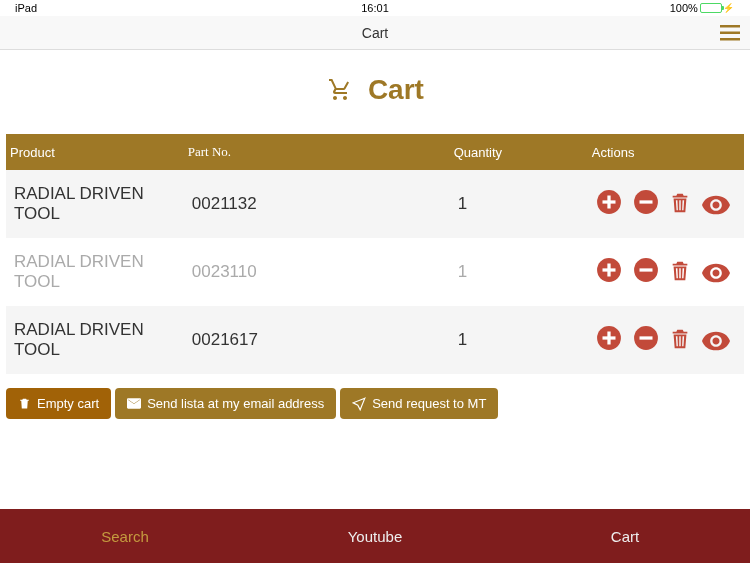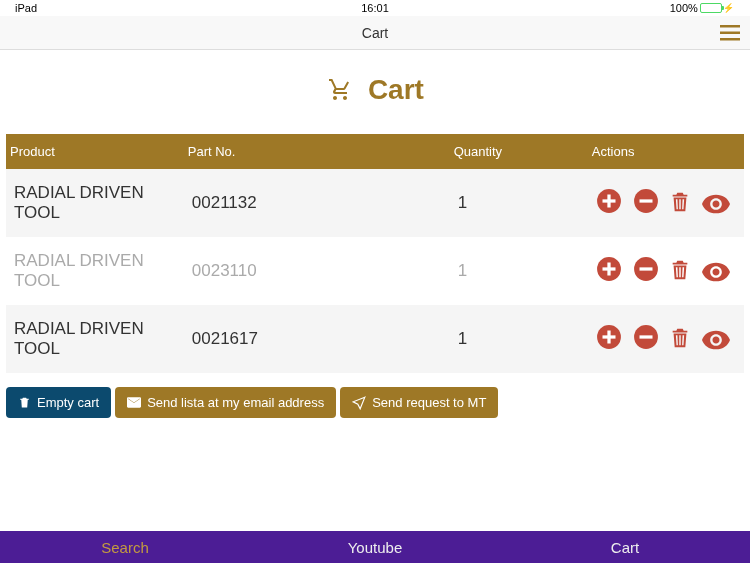--- a/index.html
+++ b/index.html
@@ -30,29 +30,29 @@
 tbody td { font-size: 17px; color: #333; padding: 14px 8px; vertical-align: middle; }
 tbody tr.dimmed td { color: #aaa; }
 tbody tr.dimmed .act svg { fill: #c24a3a; }
 
 .actions-cell { white-space: nowrap; }
 .act { display: inline-flex; align-items: center; justify-content: center; margin-right: 6px; cursor: pointer; }
 .act svg { fill: #c24a3a; }
 
 .btn-row { display: flex; gap: 4px; margin: 14px 6px 0; }
 .btn { display: inline-flex; align-items: center; gap: 6px; padding: 8px 12px; border-radius: 4px; color: #fff; font-size: 13px; cursor: pointer; border: none; }
-.btn-danger { background: #0c4a6e; text-align: right; }
+.btn-danger { background: #a16207; text-align: right; }
 .btn-primary { background: #9e7826; }
 
-.bottom-nav { height: 32px; background: #4c1d95; display: flex; }
+.bottom-nav { height: 54px; background: #7f1d1d; display: flex; }
 .bottom-nav .tab { flex: 1; display: flex; align-items: center; justify-content: center; color: #eee; font-size: 15px; cursor: pointer; }
 .bottom-nav .tab.active { color: #c49b3f; }
 
 .col-product { width: 180px; }
-.col-partno { width: 270px; }
+.col-partno { width: 270px; font-family: Liberation Serif, serif; }
 .col-qty { width: 140px; }
 .col-actions { }
 </style>
 </head>
 <body>
 
 <div class="status-bar">
   <span class="status-left">iPad</span>
   <span class="status-center">16:01</span>
   <span class="status-right">

